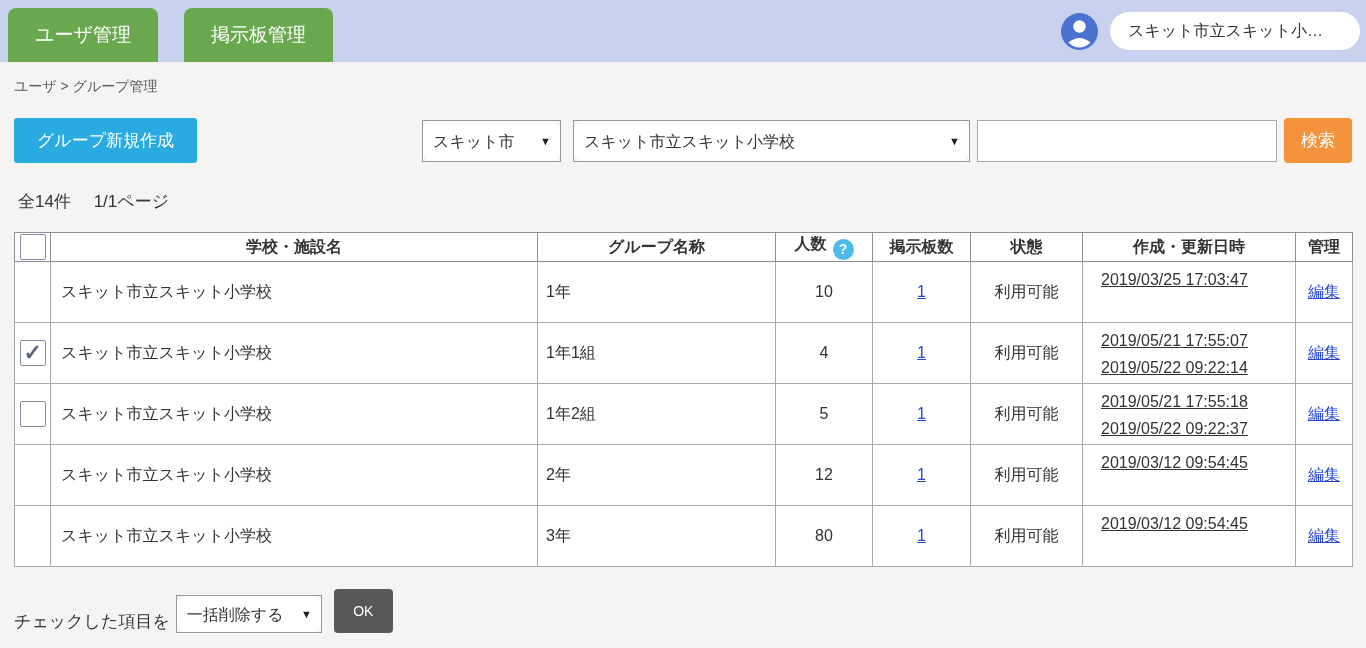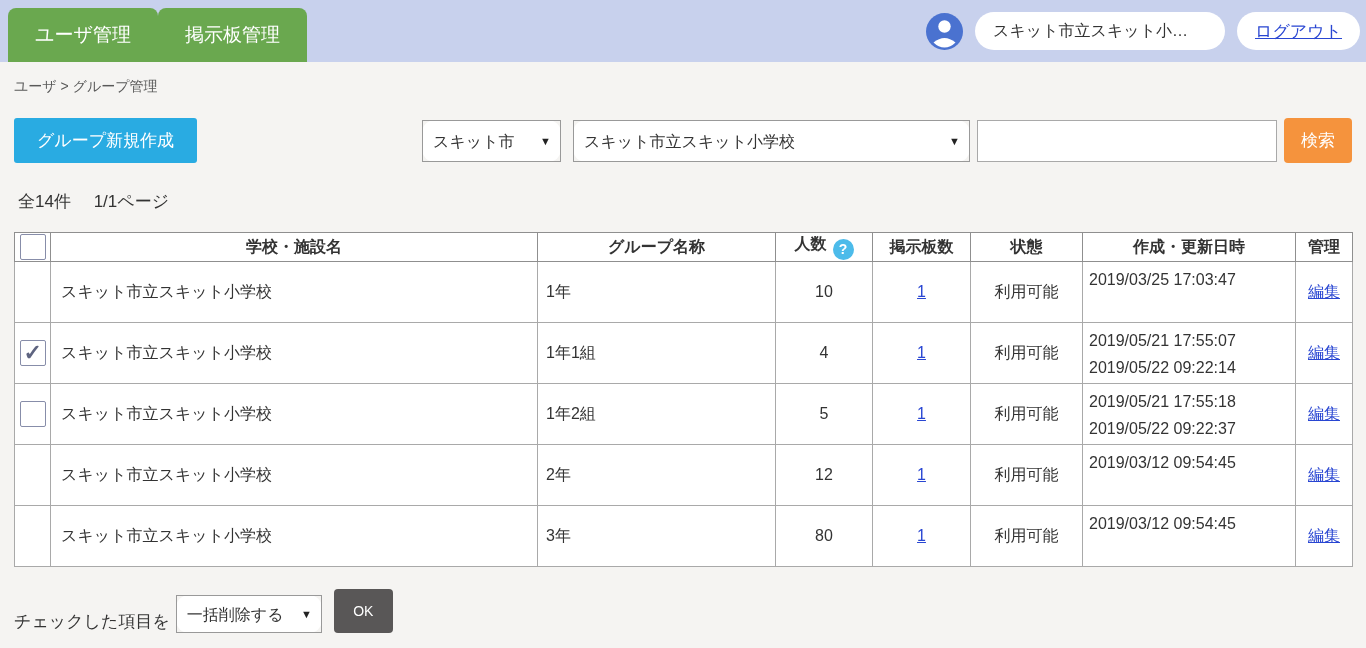--- a/index.html
+++ b/index.html
@@ -13,21 +13,21 @@
 
   
   .header {
     position:relative;
     height:62px;
     background:#c8d1ed;
   }
   .tabs {
     position:absolute;
     left:8px; top:8px;
-    display:flex; gap:0;
+    display:flex; gap:26px;
     height:54px;
   }
   .tab {
     height:54px;
     line-height:54px;
     padding:0 27px;
     font-size:19px;
     border-radius:8px 8px 0 0;
     background:#6aa84f;
     color:#fff;
@@ -162,22 +162,23 @@
   col.c-num    { width:97px; }
   col.c-board  { width:98px; }
   col.c-status { width:112px; }
   col.c-date   { width:213px; }
   col.c-edit   { width:57px; }
   td.t-school { padding-left:10px; }
   td.t-group  { padding-left:8px; }
   td.t-center { text-align:center; }
   td.t-date {
     vertical-align:top;
-    padding:4px 6px 0 6px;
+    padding:4px 6px 0 18px;
     line-height:27px;
+    text-decoration:underline;
   }
   input[type="checkbox"] {
     -webkit-appearance:none; appearance:none;
     width:26px; height:26px;
     border:1px solid #878da9;
     border-radius:2px;
     background:#fff;
     cursor:pointer;
     display:inline-block;
     position:relative;
@@ -235,23 +236,20 @@
   </div>
   <div class="header-right">
     <svg class="avatar" viewBox="0 0 37 37">
       <circle cx="18.5" cy="18.5" r="18.5" fill="#4a72d0"></circle>
       <circle cx="18.5" cy="13.5" r="6.2" fill="#ffffff"></circle>
       <path d="M7.5 29.5 q11 -9 22 0 q-5 5 -11 5 q-6 0 -11 -5 Z" fill="#ffffff"></path>
     </svg>
     <div class="pill user">
       <span>スキット市立スキット小…</span>
     </div>
-    <div class="pill logout">
-      <a>ログアウト</a>
-    </div>
   </div>
 </div>
 
 <div class="breadcrumb">ユーザ &gt; グループ管理</div>
 
 <div class="toolbar">
   <button class="btn-create">グループ新規作成</button>
 
   <div class="select-wrap sel-city">
     <select>

